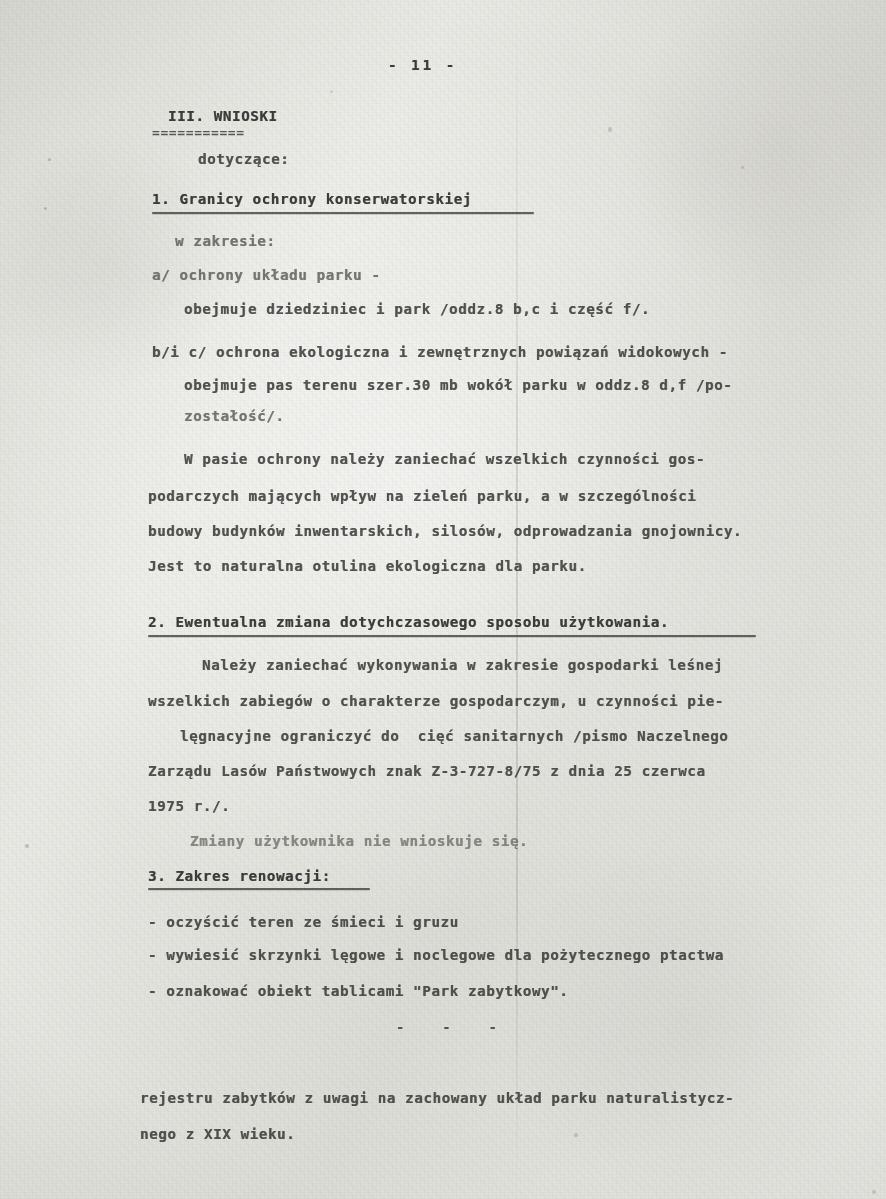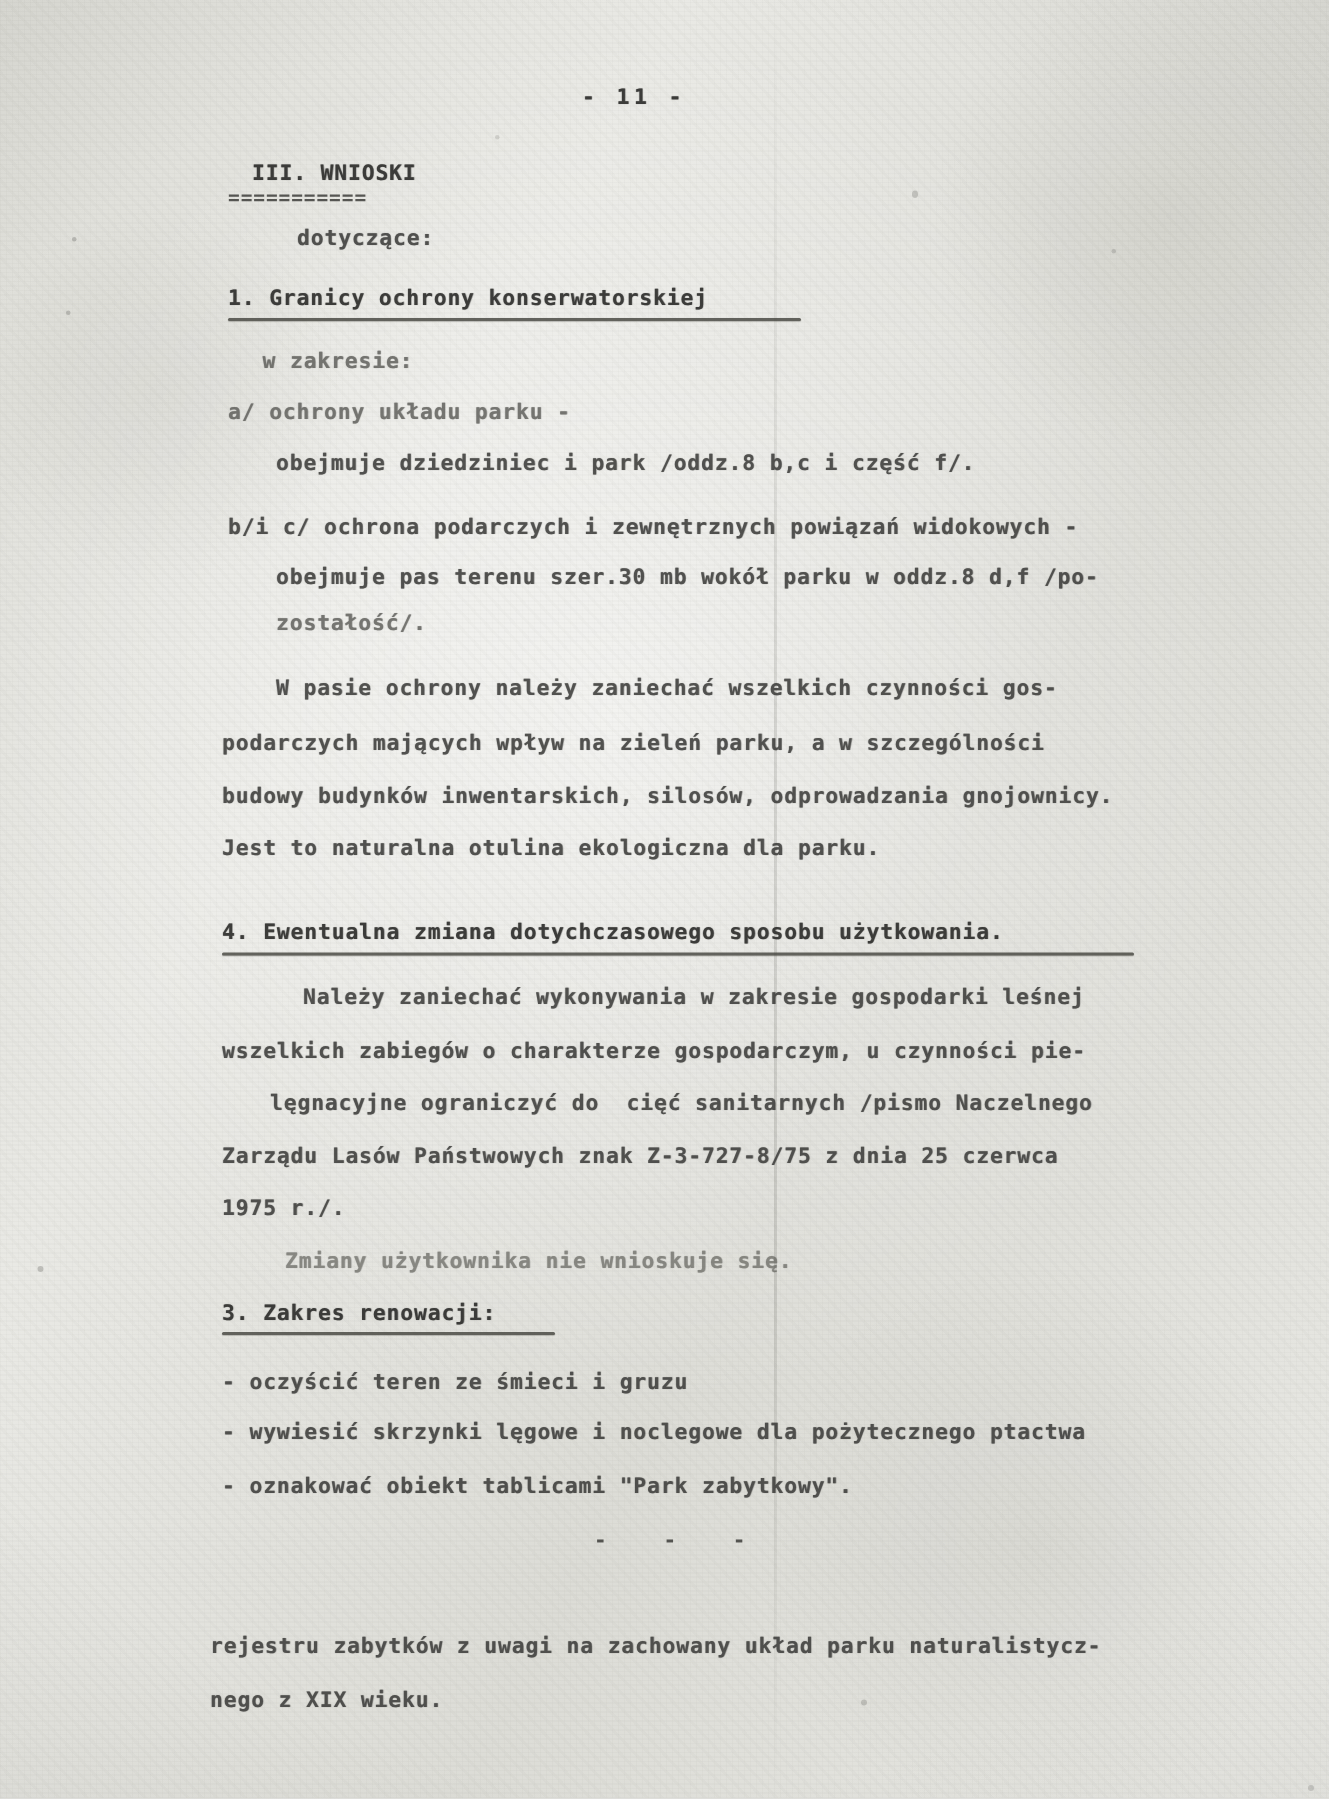--- a/index.html
+++ b/index.html
@@ -152,32 +152,32 @@
 
     <div class="t dark" style="left:152px; top:192px;">1. Granicy ochrony konserwatorskiej</div>
     <div class="rule" style="left:152px; top:212px; width:382px;"></div>
 
     <div class="t light" style="left:175px; top:234px;text-align:right;">w zakresie:</div>
 
     <div class="t light" style="left:152px; top:268px;">a/ ochrony układu parku -</div>
 
     <div class="t" style="left:184px; top:302px;">obejmuje dziedziniec i park /oddz.8 b,c i część f/.</div>
 
-    <div class="t" style="left:152px; top:345px;">b/i c/ ochrona podarczych i zewnętrznych powiązań widokowych -</div>
+    <div class="t" style="left:152px; top:345px;">b/i c/ ochrona ekologiczna i zewnętrznych powiązań widokowych -</div>
 
     <div class="t" style="left:184px; top:378px;">obejmuje pas terenu szer.30 mb wokół parku w oddz.8 d,f /po-</div>
 
     <div class="t light" style="left:184px; top:409px;">zostałość/.</div>
 
     <div class="t" style="left:184px; top:452px;">W pasie ochrony należy zaniechać wszelkich czynności gos-</div>
     <div class="t" style="left:148px; top:524px;">budowy budynków inwentarskich, silosów, odprowadzania gnojownicy.</div>
     <div class="t" style="left:148px; top:489px;">podarczych mających wpływ na zieleń parku, a w szczególności</div>
     <div class="t" style="left:148px; top:559px;">Jest to naturalna otulina ekologiczna dla parku.</div>
 
-    <div class="t dark" style="left:148px; top:615px;">4. Ewentualna zmiana dotychczasowego sposobu użytkowania.</div>
+    <div class="t dark" style="left:148px; top:615px;">2. Ewentualna zmiana dotychczasowego sposobu użytkowania.</div>
     <div class="rule" style="left:148px; top:635px; width:608px;"></div>
 
     <div class="t" style="left:202px; top:658px;text-align:right;">Należy zaniechać wykonywania w zakresie gospodarki leśnej</div>
     <div class="t" style="left:148px; top:694px;">wszelkich zabiegów o charakterze gospodarczym, u czynności pie-</div>
     <div class="t" style="left:148px; top:729px;margin-left:32px;">lęgnacyjne ograniczyć do  cięć sanitarnych /pismo Naczelnego</div>
     <div class="t" style="left:148px; top:764px;">Zarządu Lasów Państwowych znak Z-3-727-8/75 z dnia 25 czerwca</div>
     <div class="t" style="left:148px; top:799px;">1975 r./.</div>
 
     <div class="t lighter" style="left:190px; top:834px;">Zmiany użytkownika nie wnioskuje się.</div>
 

